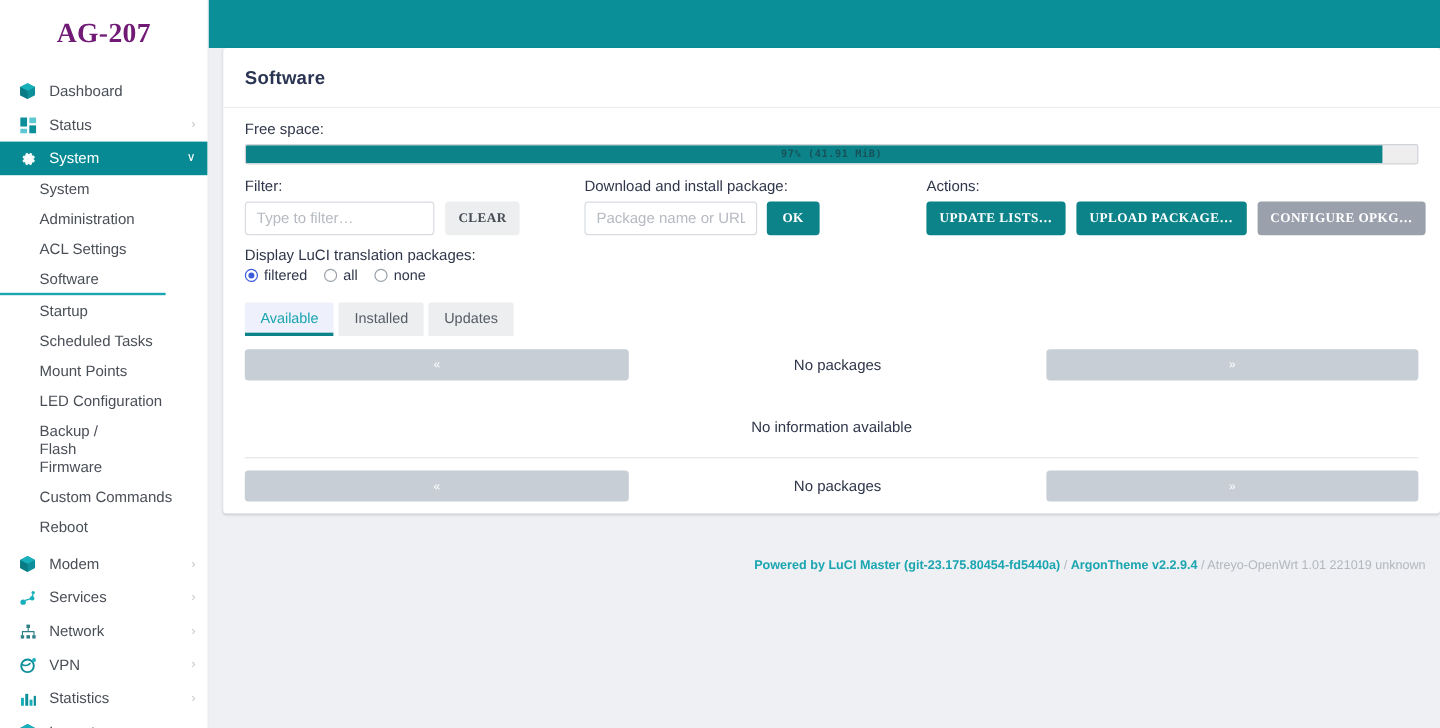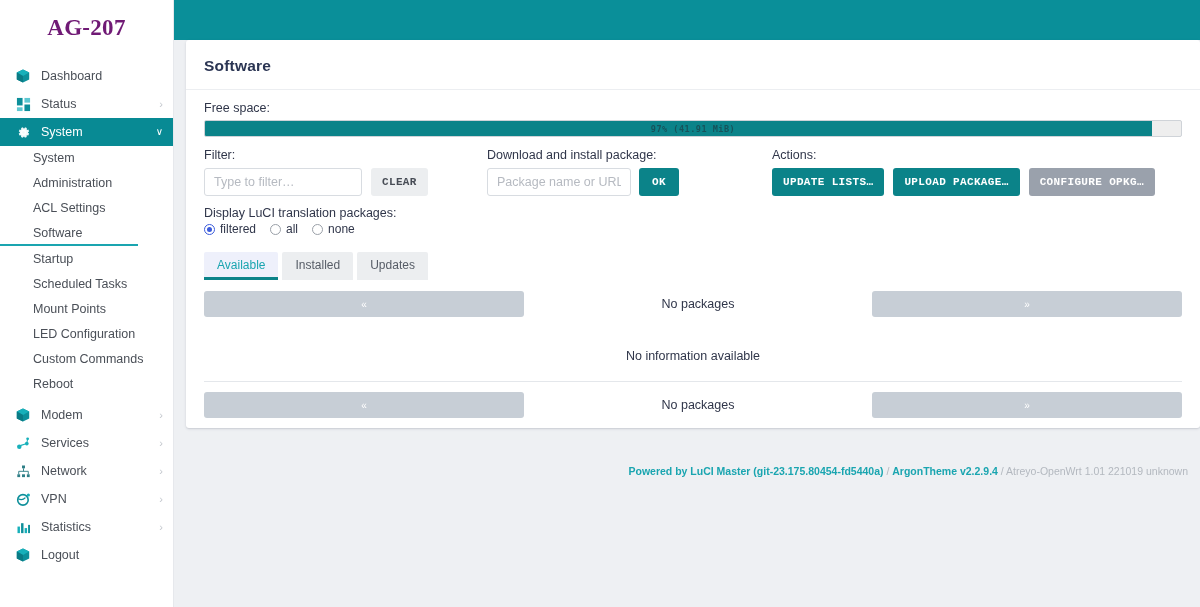--- a/index.html
+++ b/index.html
@@ -156,21 +156,21 @@
   .btn {
     height: 28px;
     border: none;
     border-radius: 3px;
     font-size: 11px;
     font-weight: 700;
     letter-spacing: .35px;
     cursor: pointer;
     padding: 0 11px;
     white-space: nowrap;
-    font-family: Liberation Mono, monospace;
+    font-family: Liberation Serif, serif;
   }
   .btn-grey { background: #eceef0; color: #474c55; }
   .btn-teal { background: #0b8389; color: #ffffff; }
   .btn-slate { background: #9aa1ac; color: #ffffff; }
   #clear-btn { margin-left: 9px; }
   #ok-btn { margin-left: 8px; padding: 0 13px; }
   .actions-btns { display: flex; gap: 9px; }
 
   
   .radio-block { margin-top: 10px; }
@@ -319,20 +319,21 @@
 
   <div>
     <div class="nav-sub">System</div>
     <div class="nav-sub">Administration</div>
     <div class="nav-sub">ACL Settings</div>
     <div class="nav-sub current">Software</div>
     <div class="nav-sub">Startup</div>
     <div class="nav-sub">Scheduled Tasks</div>
     <div class="nav-sub">Mount Points</div>
     <div class="nav-sub">LED Configuration</div>
+    <div class="nav-sub" style="width:92px;">Backup / Flash Firmware</div>
     <div class="nav-sub">Custom Commands</div>
     <div class="nav-sub">Reboot</div>
   </div>
 
   <div style="margin-top:4px;">
 
     <div class="nav-item">
       <span class="ico">
         <svg width="16" height="16" viewBox="0 0 16 16">
             <path d="M8 1.4 14.2 4.6v6.8L8 14.6 1.8 11.4V4.6Z" fill="#0d8f9a"></path>

